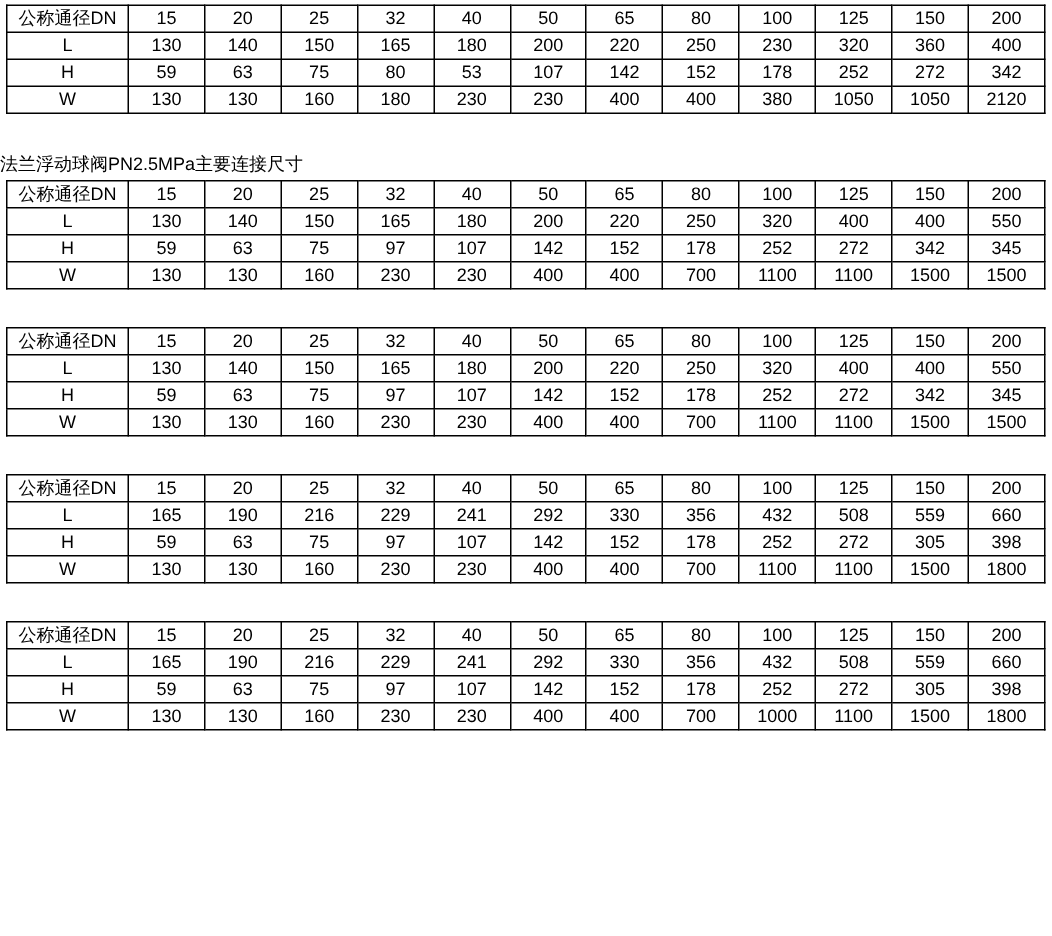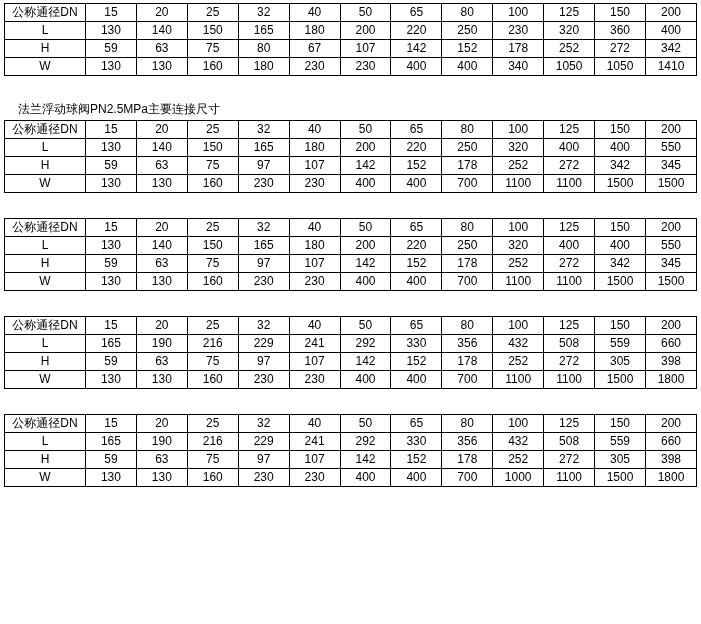--- a/index.html
+++ b/index.html
@@ -19,21 +19,21 @@
     width: 701px;
     position: relative;
   }
   .section {
     margin: 0;
   }
   .section-title {
     font-family: "Liberation Sans", sans-serif;
     font-size: 12px;
     color: #000000;
-    padding: 0 0 3px 18px;
+    padding: 0 0 3px 0;
     line-height: 16px;
     white-space: nowrap;
   }
   table.dim {
     border-collapse: collapse;
     table-layout: fixed;
     width: 693px;
     margin: 0 0 0 4px;
   }
   table.dim td {
@@ -96,43 +96,43 @@
           <td>320</td>
           <td>360</td>
           <td>400</td>
         </tr>
         <tr>
           <td class="rowhead">H</td>
           <td>59</td>
           <td>63</td>
           <td>75</td>
           <td>80</td>
-          <td>67</td>
+          <td>53</td>
           <td>107</td>
           <td>142</td>
           <td>152</td>
           <td>178</td>
           <td>252</td>
           <td>272</td>
           <td>342</td>
         </tr>
         <tr>
           <td class="rowhead">W</td>
           <td>130</td>
           <td>130</td>
           <td>160</td>
           <td>180</td>
           <td>230</td>
           <td>230</td>
           <td>400</td>
           <td>400</td>
-          <td>340</td>
+          <td>380</td>
           <td>1050</td>
           <td>1050</td>
-          <td>1410</td>
+          <td>2120</td>
         </tr>
       </tbody>
     </table>
   </div>
 
   <div class="spacer-lg"></div>
 
   <div class="section">
     <div class="section-title">法兰浮动球阀PN2.5MPa主要连接尺寸</div>
     <table class="dim">

